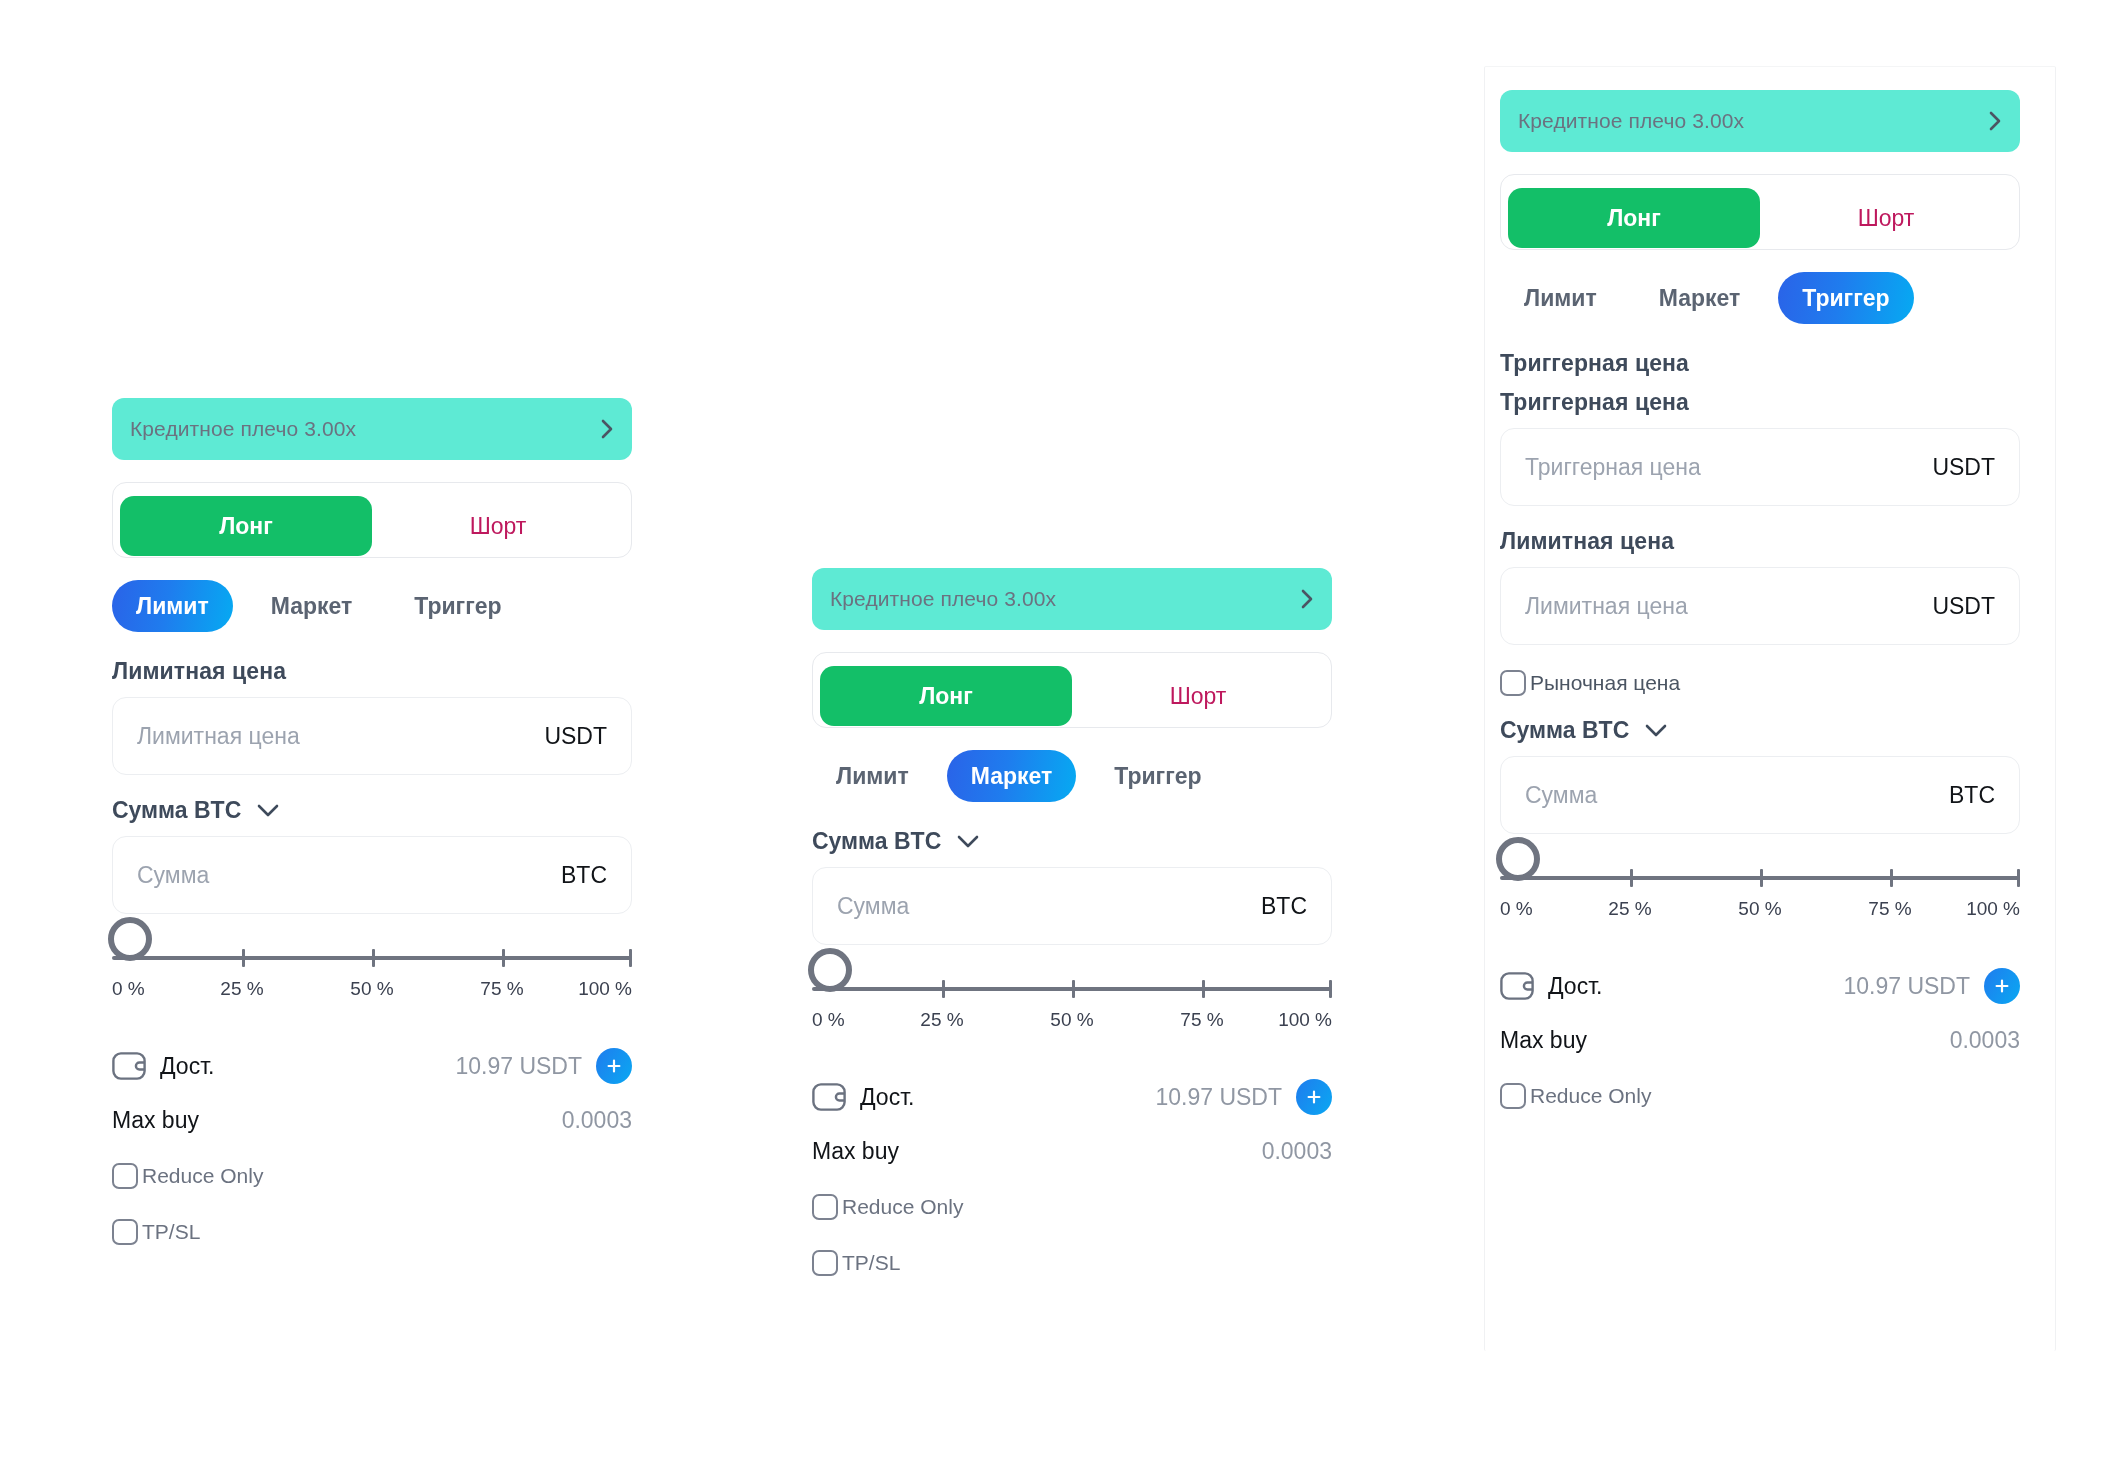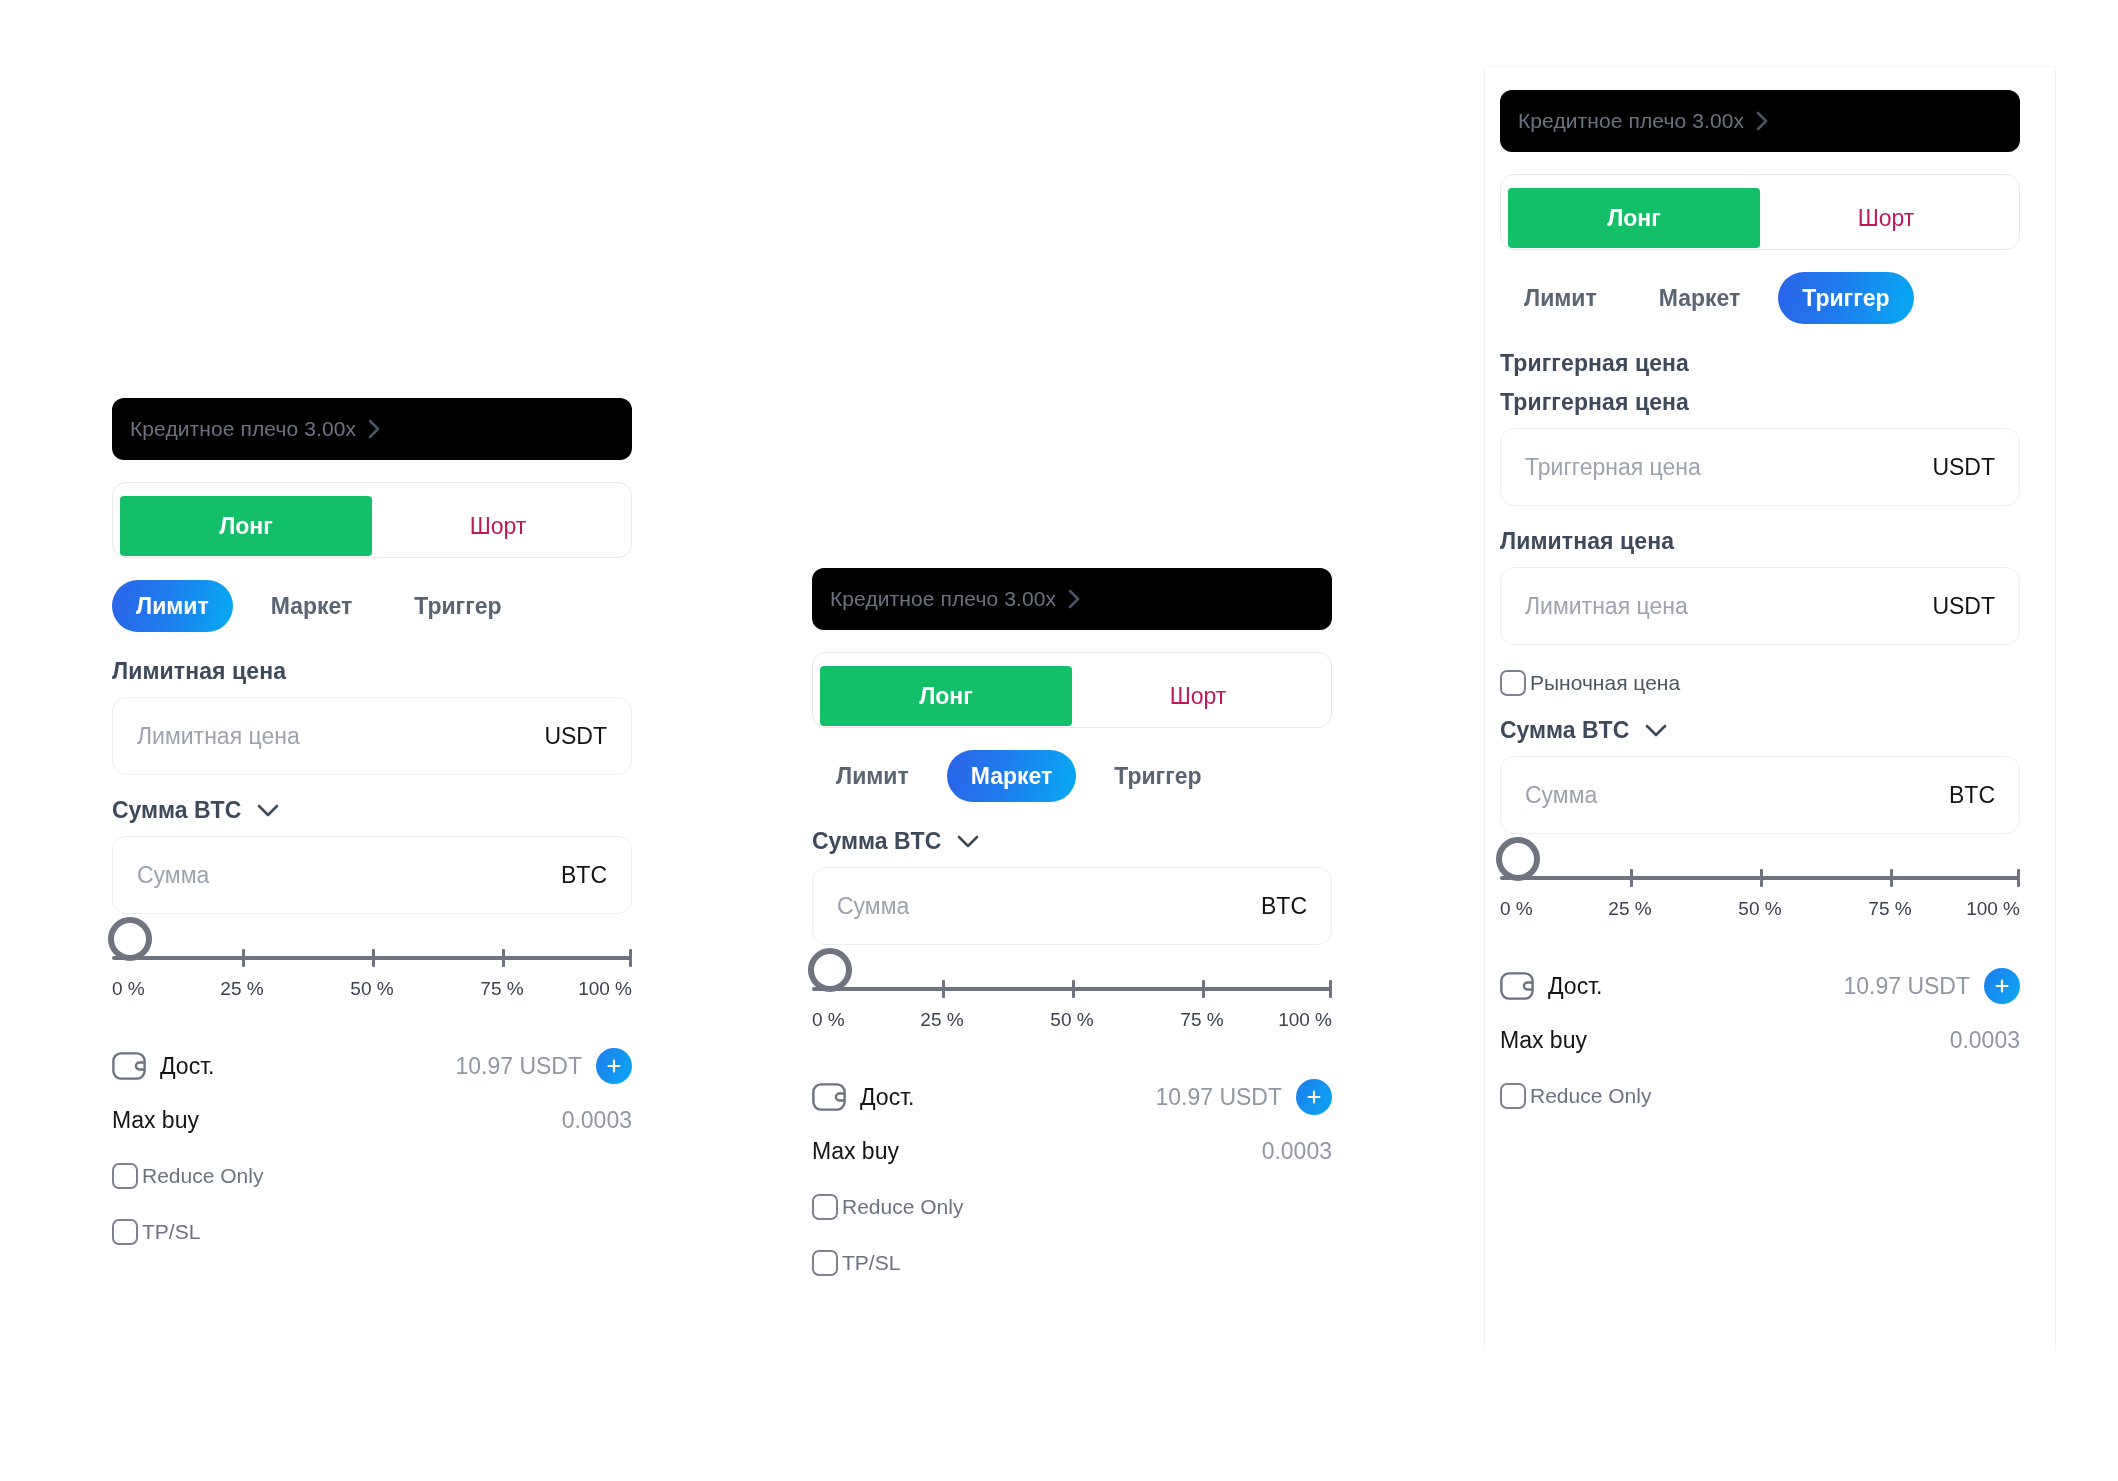--- a/index.html
+++ b/index.html
@@ -27,26 +27,27 @@
     border-right: 1px solid #f0f1f3;
     border-top: 1px solid #f4f5f6;
     background: #ffffff;
     border-radius: 2px;
     pointer-events: none;
   }
 
   
   .leverage {
     height: 62px;
-    background: #000000;
+    background: #5eead4;
     border-radius: 12px;
     display: flex; align-items: center;
     padding: 0 18px;
     margin-bottom: 22px;
     cursor: pointer;
+    justify-content: space-between;
   }
   .leverage-text {
     font-size: 21px;
     color: #6b7280;
     letter-spacing: .1px;
   }
   .leverage-chevron {
     margin-left: 12px;
     display: inline-flex; align-items: center;
     color: #4b5563;
@@ -60,21 +61,21 @@
     display: flex; align-items: center;
     padding: 7px;
     margin-bottom: 22px;
     background: #fff;
   }
   .seg-btn {
     flex: 1 1 50%;
     height: 100%;
     display: flex; align-items: center; justify-content: center;
     font-size: 23px;
-    border-radius: 4px;
+    border-radius: 14px;
     cursor: pointer;
     user-select: none;
     margin-top: 12px;
   }
   .seg-btn.long-active {
     background: #13bf68;
     color: #ffffff;
     font-weight: 700;
   }
   .seg-btn.inactive {

